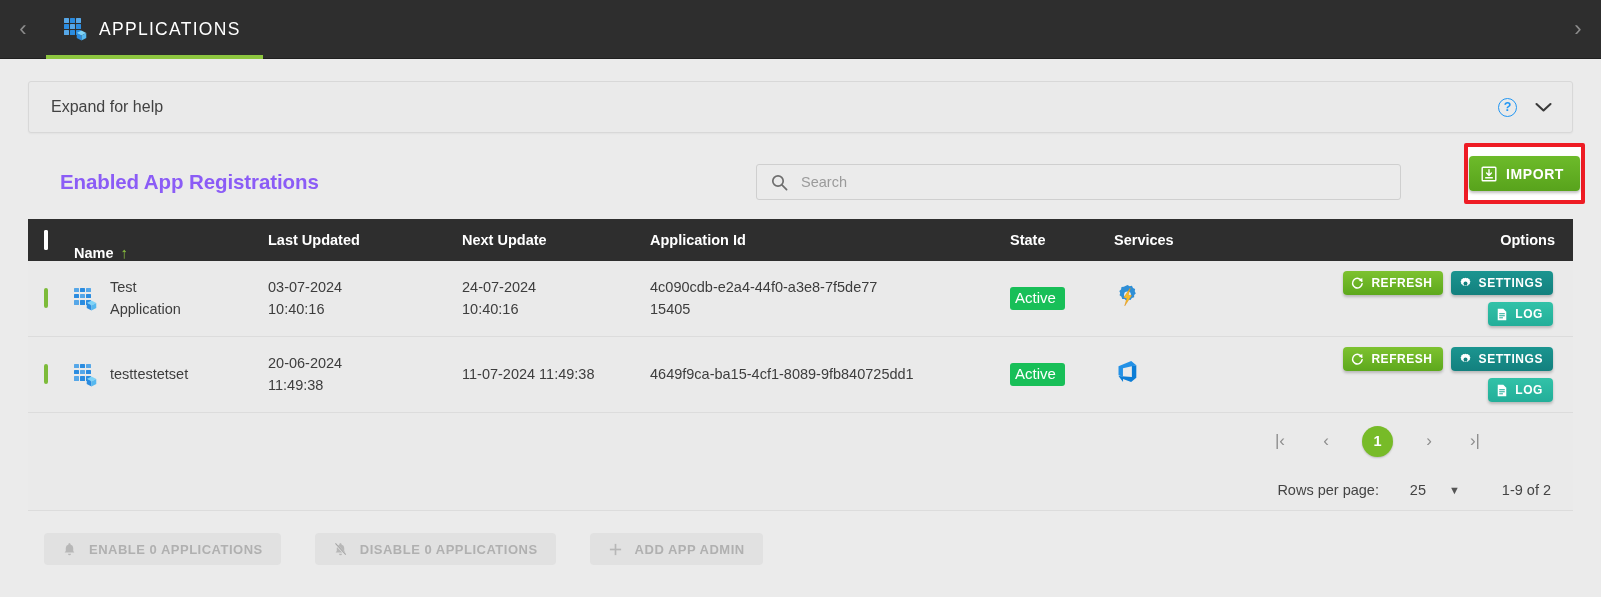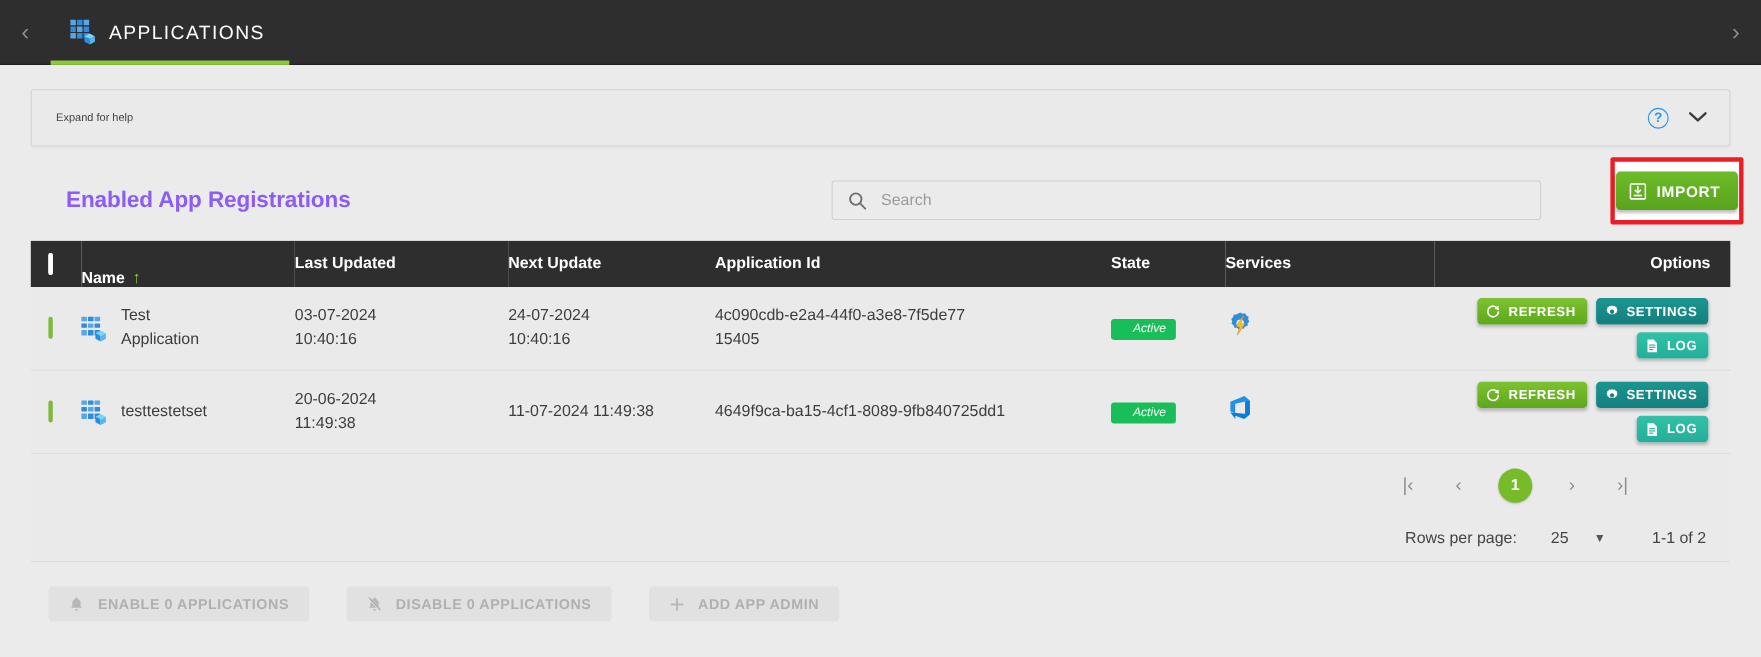--- a/index.html
+++ b/index.html
@@ -73,21 +73,21 @@
     margin: 22px 28px 0 28px;
     height: 52px;
     background: #eaeaea;
     border: 1px solid #d8d8d8;
     border-radius: 3px;
     display: flex;
     align-items: center;
     padding: 0 20px 0 22px;
     box-shadow: 0 1px 2px rgba(0,0,0,0.04);
   }
-  .help-text { font-size: 10px; color: #424242; }
+  .help-text { font-size: 16px; color: #424242; }
   .help-right { margin-left: auto; display: flex; align-items: center; gap: 18px; }
   .q-icon {
     width: 19px; height: 19px; border-radius: 50%;
     border: 1.6px solid #2196f3; color: #2196f3;
     font-size: 12.5px; font-weight: 700;
     display: flex; align-items: center; justify-content: center;
     cursor: pointer;
   }
   .chev-down { color: #3a3a3a; font-size: 15px; cursor: pointer; }
 
@@ -192,25 +192,24 @@
     cursor: pointer;
   }
   .chk.header { border-color: #ffffff; background: #ffffff; }
 
   .name-cell { display: flex; align-items: center; gap: 14px; }
 
   .badge-active {
     display: inline-block;
     background: #18bf58;
     color: #ffffff;
-    font-size: 11px;
-    padding: 3px 9px 4px 20px;
+    font-size: 15px;
+    padding: 3px 9px 4px 5px;
     border-radius: 3px;
     line-height: 1.1;
-    font-style: italic;
   }
 
   .opts-cell { display: flex; flex-direction: column; align-items: flex-end; gap: 7px; padding-right: 2px; }
   .opts-row { display: flex; gap: 8px; justify-content: flex-end; }
   .abtn {
     border: none;
     border-radius: 4px;
     color: #fff;
     font-size: 12px;
     font-weight: 700;
@@ -542,21 +541,21 @@
       <span class="pg-btn">|‹</span>
       <span class="pg-btn">‹</span>
       <span class="pg-current">1</span>
       <span class="pg-btn">›</span>
       <span class="pg-btn">›|</span>
     </div>
     <div class="rows-row">
       <span class="rows-label">Rows per page:</span>
       <span class="rows-val">25</span>
       <span class="rows-caret">▼</span>
-      <span class="rows-count">1-1 of 2</span>
+      <span class="rows-count">1-9 of 2</span>
     </div>
   </div>
 
   <div class="bottom-actions">
     <button class="dbtn" disabled="">
       <svg width="15" height="15" viewBox="0 0 16 16">
         <path d="M8 1.2 a1.1 1.1 0 0 1 1.1 1.1 v0.4 a4 4 0 0 1 2.9 3.8 v3 l1.2 1.8 h-10.4 l1.2-1.8 v-3 a4 4 0 0 1 2.9-3.8 v-0.4 a1.1 1.1 0 0 1 1.1-1.1 z" fill="#b0b0b0"></path>
         <path d="M6.4 12.6 a1.6 1.6 0 0 0 3.2 0 z" fill="#b0b0b0"></path>
       </svg>
       <span>ENABLE 0 APPLICATIONS</span>

